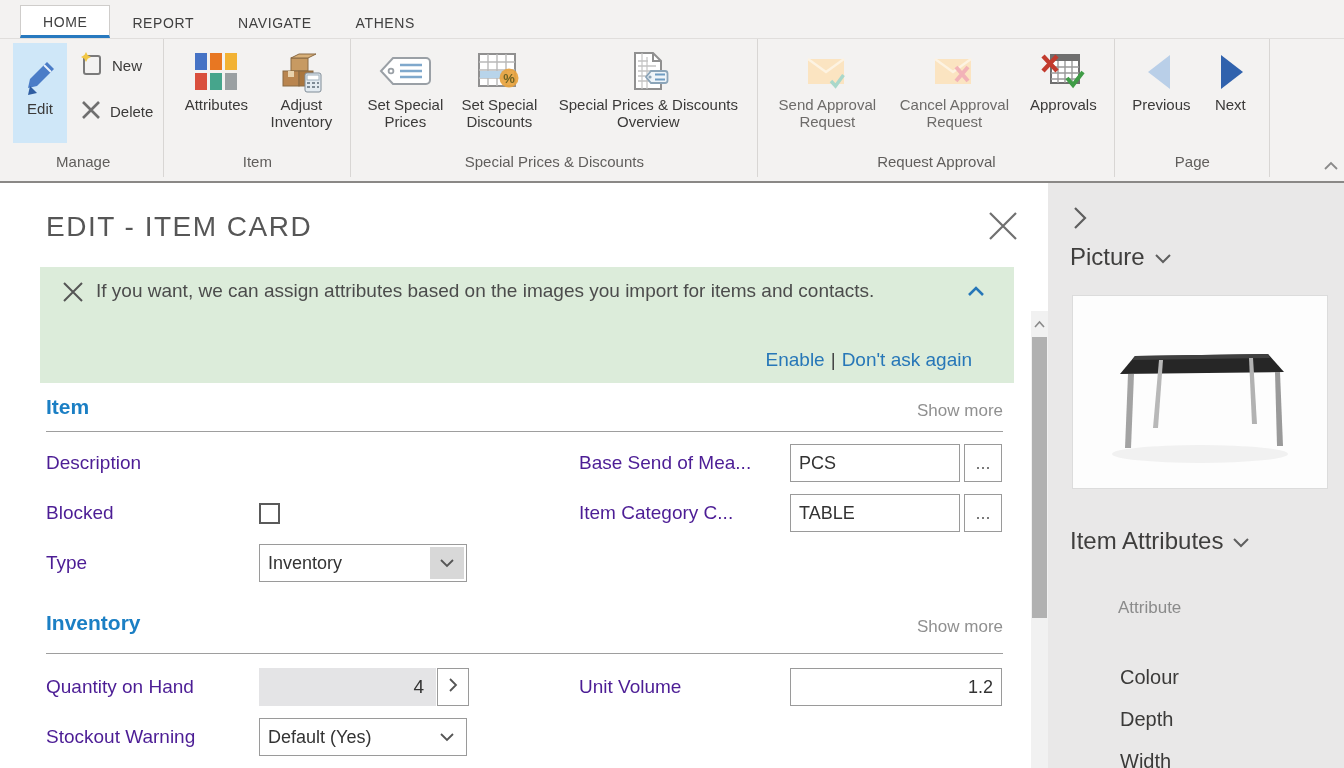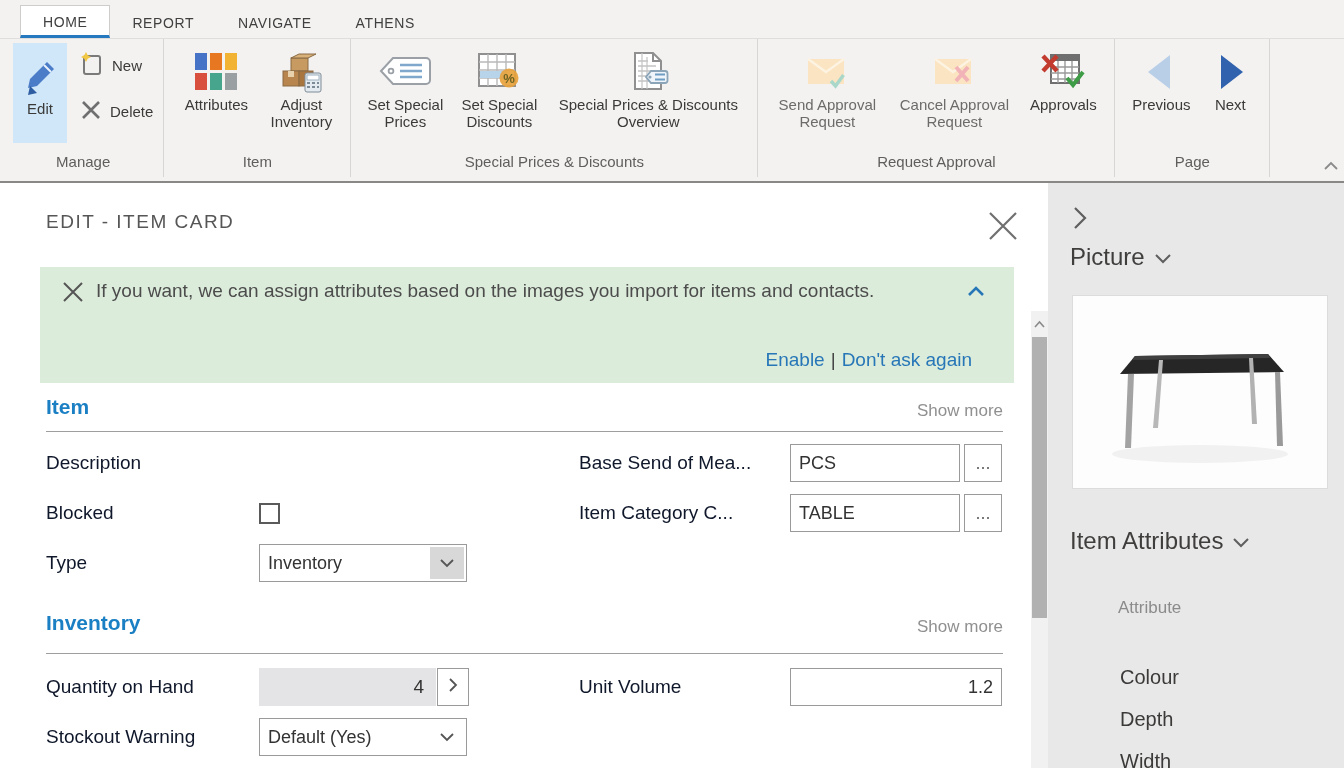--- a/index.html
+++ b/index.html
@@ -27,38 +27,38 @@
   .rbtn.hl { background:#cfe7f8; height:100px; padding-top:8px; }
   .rstack { display:flex; flex-direction:column; gap:18px; padding-top:8px; margin-left:8px; }
   .rbtn-small { display:flex; align-items:center; gap:7px; font-size:15px; color:#3b3a39; }
   .dim { color:#6d6b69; }
   .ribbon-collapse { position:absolute; right:5px; bottom:6px; }
 
   
   .content { position:absolute; left:0; top:183px; width:1344px; height:585px; background:#fff; }
   .card { position:absolute; left:0; top:0; width:1031px; height:585px; background:#fff; }
 
-  .card-title { position:absolute; left:46px; top:28px; font-size:19px; letter-spacing:1.5px;
+  .card-title { position:absolute; left:46px; top:28px; font-size:28px; letter-spacing:1.5px;
                 color:#565656; }
   .card-close { position:absolute; left:986px; top:26px; width:34px; height:34px; cursor:default; }
 
   .banner { position:absolute; left:40px; top:84px; width:974px; height:116px; background:#dcecda; }
   .banner-x { position:absolute; left:22px; top:14px; width:22px; height:22px; }
   .banner-msg { position:absolute; left:56px; top:8px; width:786px; font-size:19px;
                 line-height:1.72; color:#4c4c4c; }
   .banner-chevron { position:absolute; right:28px; top:16px; }
   .banner-links { position:absolute; right:42px; bottom:12px; font-size:19px; }
   .blink { color:#2777b8; cursor:pointer; }
   .bsep { color:#444; padding:0 6px; }
 
   .section-h { position:absolute; font-size:21px; font-weight:bold; color:#1b7fc4; left:46px; }
   .show-more { position:absolute; right:28px; font-size:17px; color:#909090; }
   .hrule { position:absolute; left:46px; width:957px; border-top:1px solid #9e9e9e; }
 
-  .flabel { position:absolute; font-size:19px; color:#0f172a; line-height:38px; height:38px; }
+  .flabel { position:absolute; font-size:19px; color:#4c1d95; line-height:38px; height:38px; }
   .finput { position:absolute; height:38px; border:1px solid #9a9a9a; background:#fff;
             font-family:"Liberation Sans",sans-serif; font-size:18px; color:#333;
             padding:0 8px; outline:none; }
   .finput.right { text-align:right; }
   .fbtn { position:absolute; width:38px; height:38px; border:1px solid #9a9a9a; background:#fff;
           display:flex; align-items:center; justify-content:center; font-size:18px; color:#666;
           cursor:default; }
   .fro { position:absolute; height:38px; background:#e4e4e6; font-size:19px; color:#333;
          text-align:right; line-height:38px; padding:0 12px; }
   .dropdown { position:absolute; height:38px; border:1px solid #9a9a9a; background:#fff;

